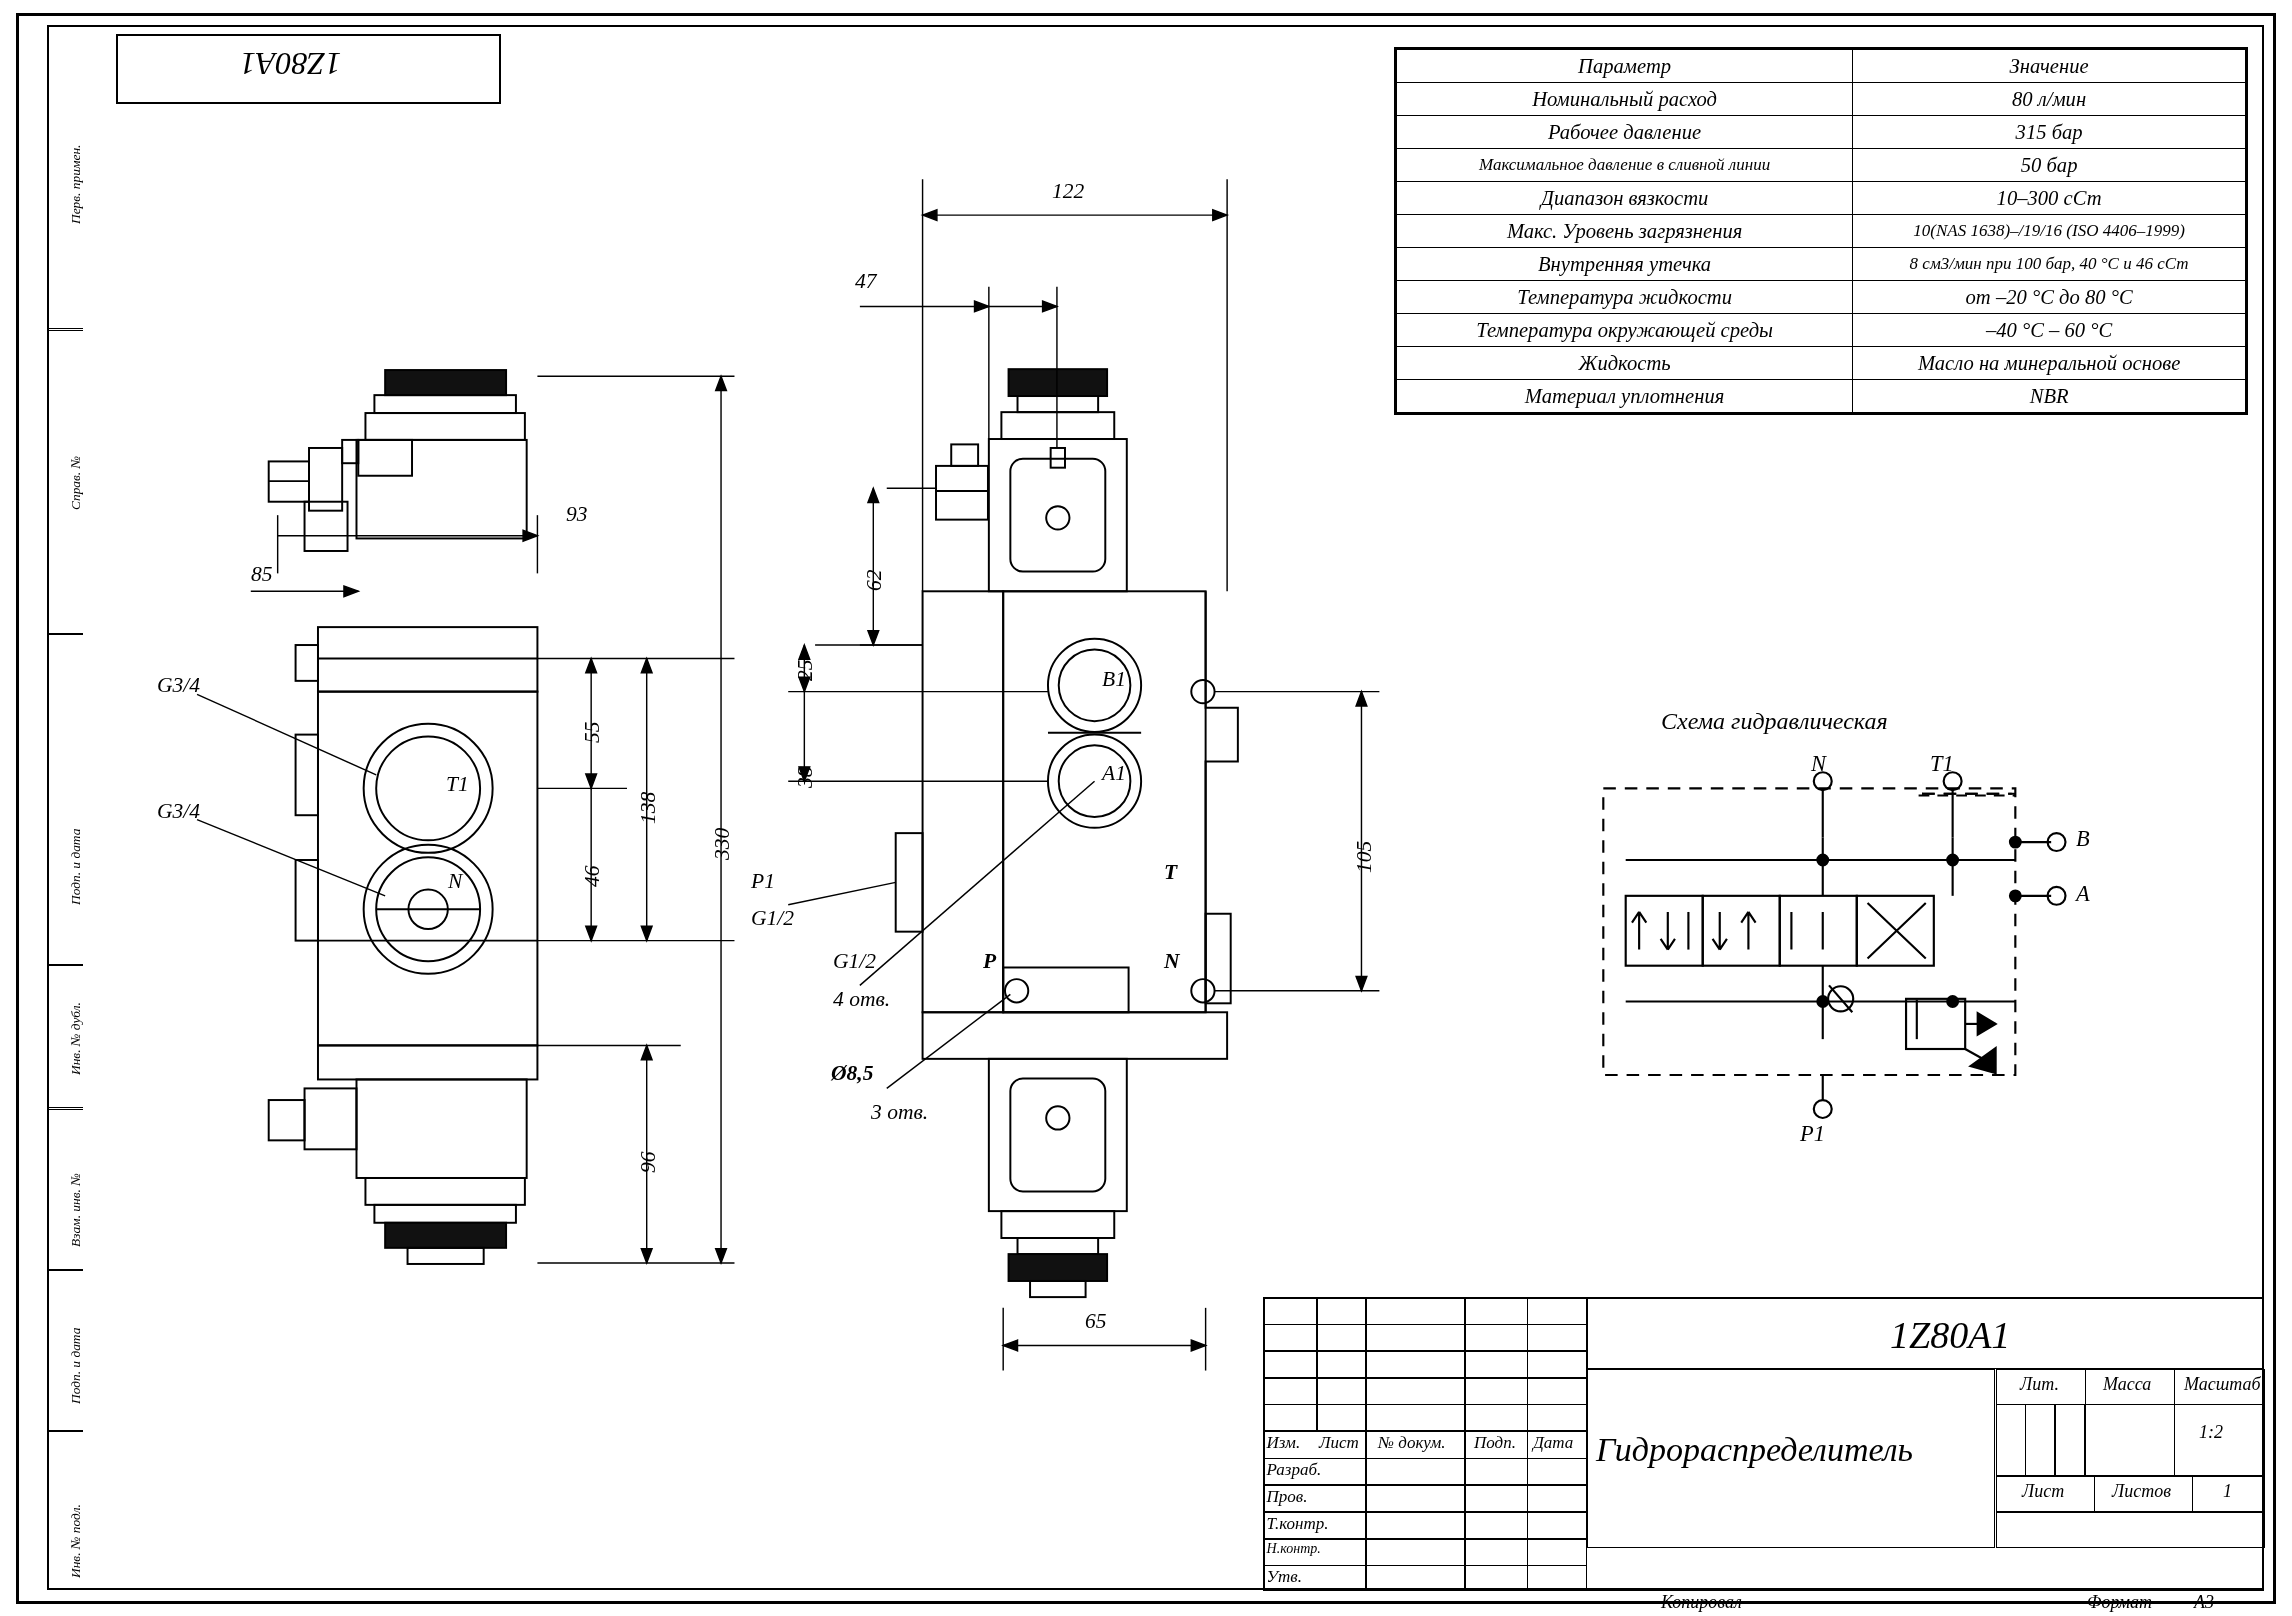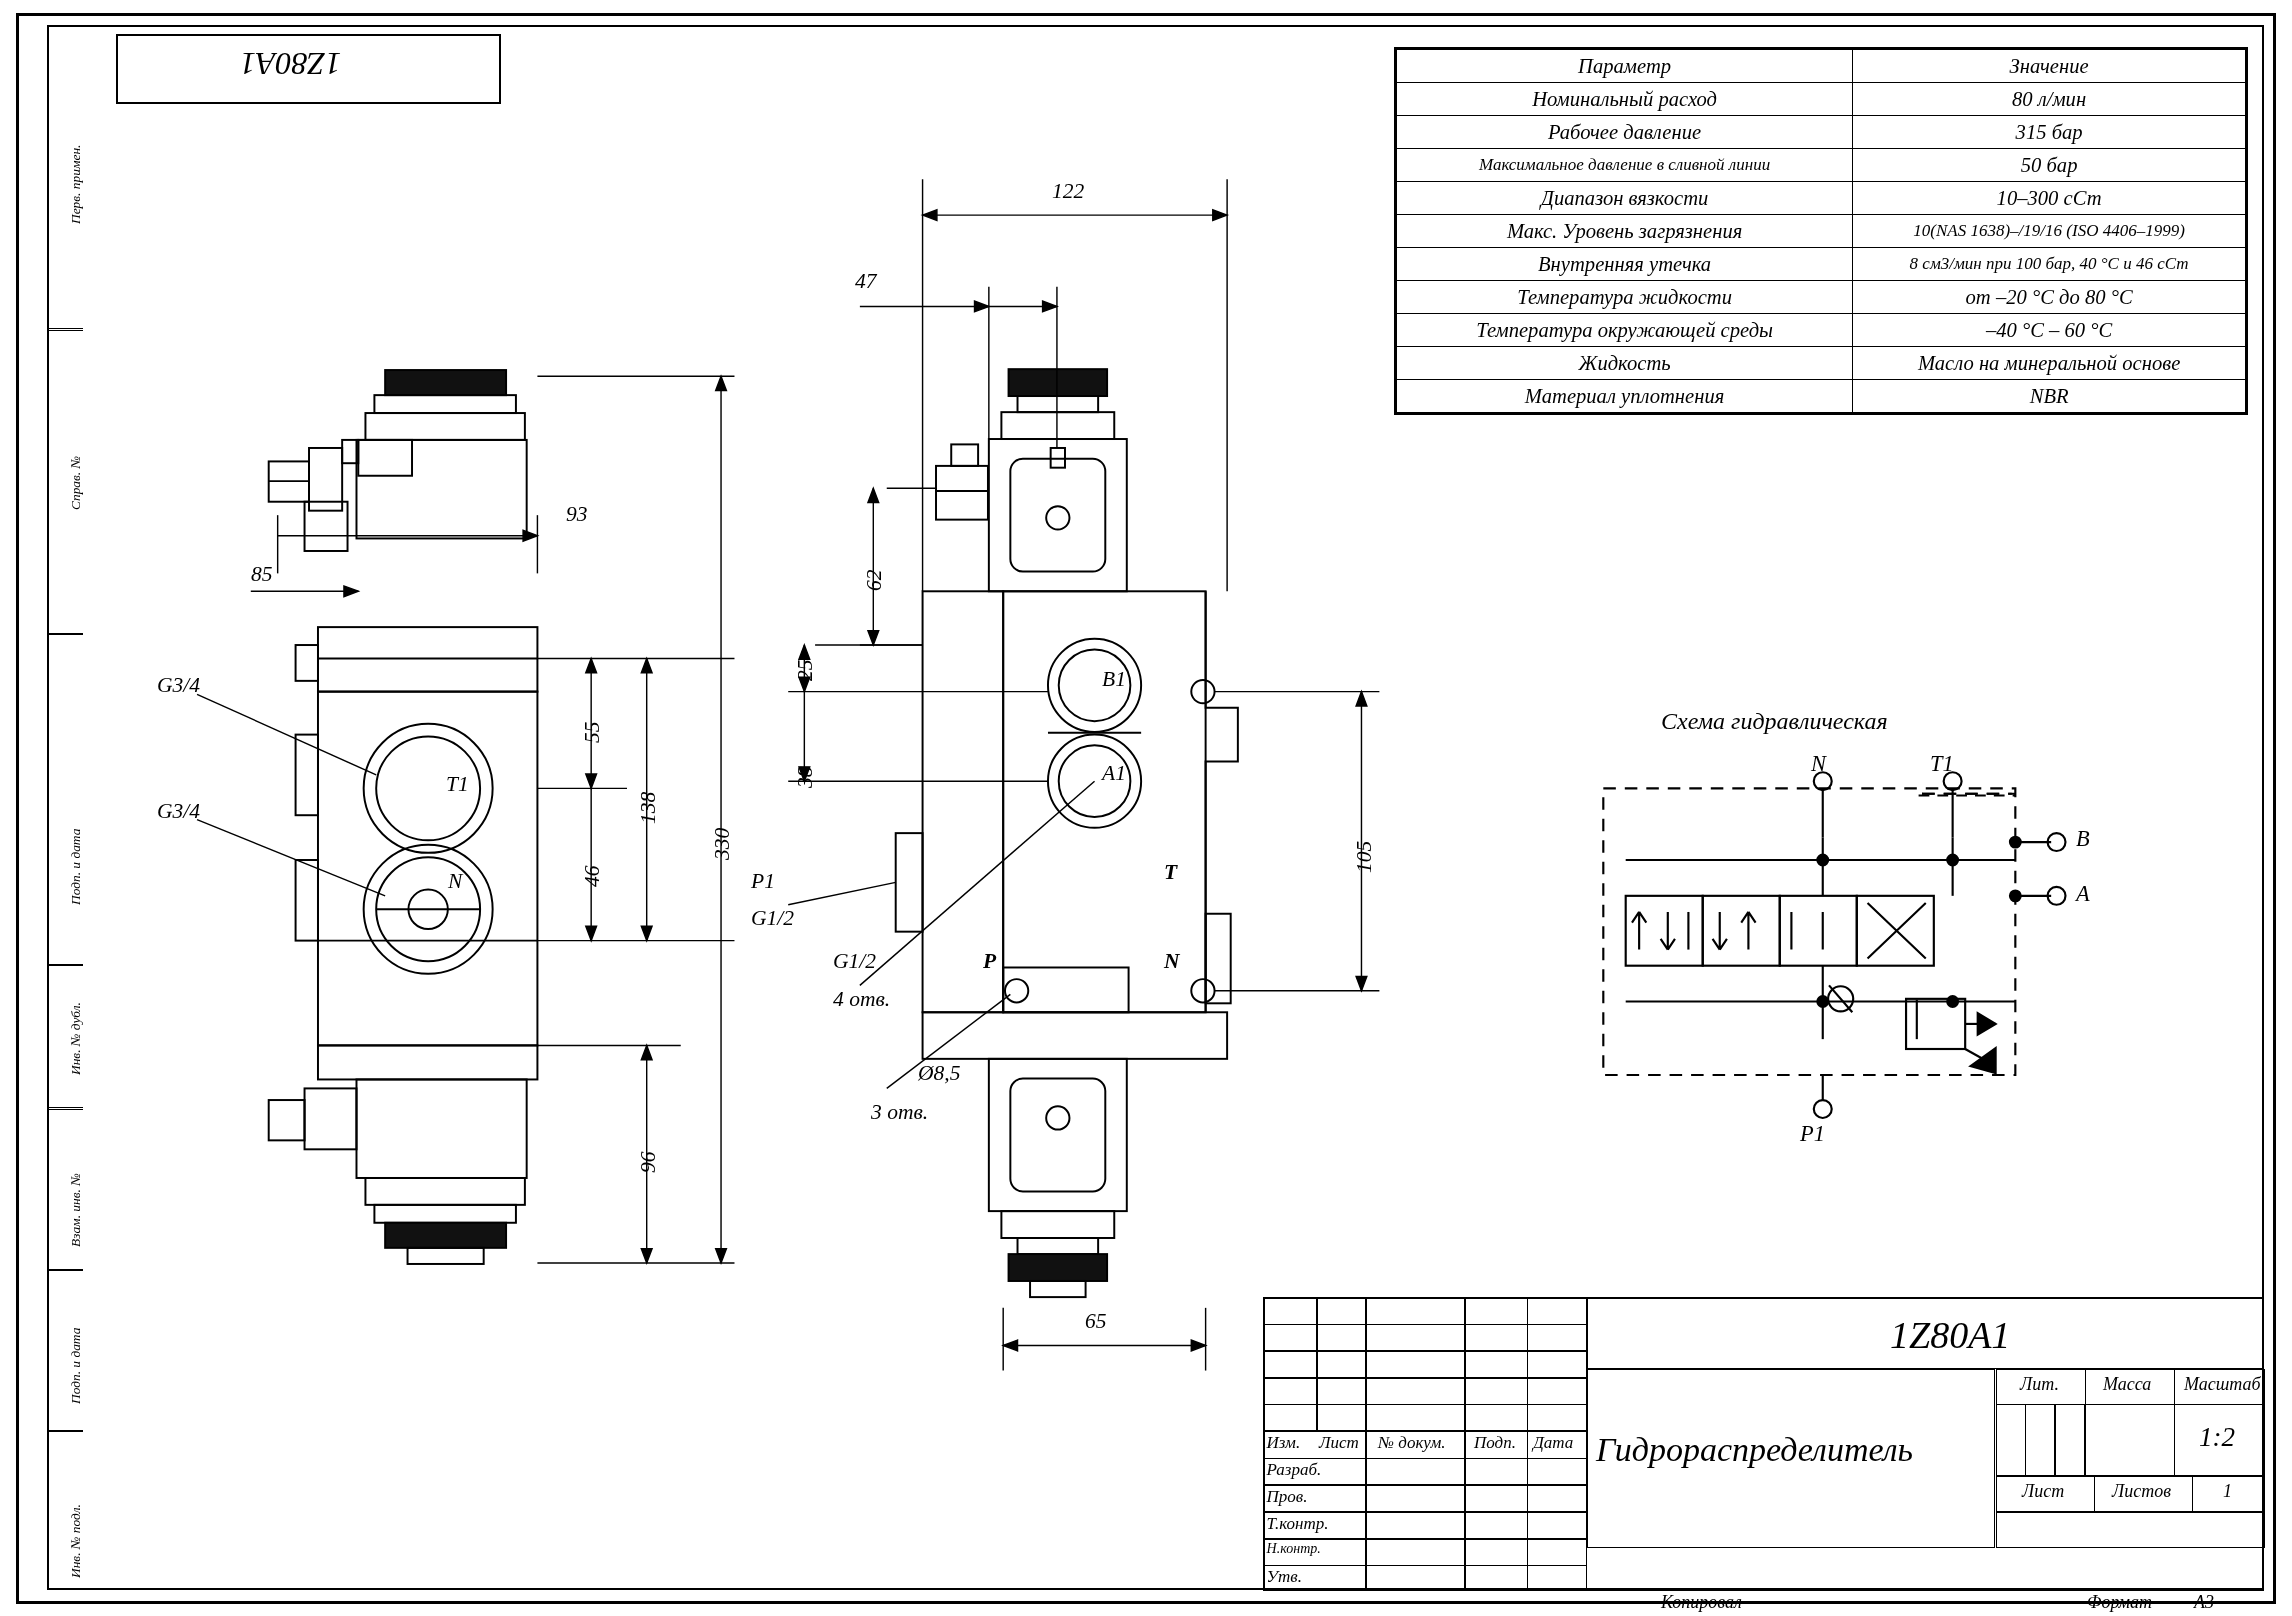--- a/index.html
+++ b/index.html
@@ -261,21 +261,21 @@
   <div class="txt dim" style="left:1102px;top:667px;">B1</div>
   <div class="txt dim" style="left:1102px;top:761px;">A1</div>
   <div class="txt dim bold" style="left:1164px;top:860px;">T</div>
   <div class="txt dim bold" style="left:983px;top:949px;">P</div>
   <div class="txt dim bold" style="left:1164px;top:949px;">N</div>
 
   <div class="txt dim" style="left:751px;top:869px;">P1</div>
   <div class="txt dim" style="left:751px;top:906px;">G1/2</div>
   <div class="txt dim" style="left:833px;top:949px;">G1/2</div>
   <div class="txt dim" style="left:833px;top:987px;">4 отв.</div>
-  <div class="txt dim" style="left:918px;top:1061px;">Ø8,5</div>
+  <div class="txt dim" style="left:831px;top:1061px;font-weight:bold;">Ø8,5</div>
   <div class="txt dim" style="left:871px;top:1100px;">3 отв.</div>
 
   <div id="ptable">
     <table>
       <tbody>
           <tr>
         <td class="k">Параметр</td>
         <td>Значение</td>
       </tr>
       <tr>
@@ -549,21 +549,21 @@
     <div class="c" style="left:822px;top:72px;width:90px;height:36px;"></div>
     <div class="t" style="left:757px;top:77px;font-size:18px;">Лит.</div>
     <div class="t" style="left:840px;top:77px;font-size:18px;">Масса</div>
     <div class="t" style="left:921px;top:77px;font-size:18px;">Масштаб</div>
 
     <div class="c" style="left:733px;top:107px;width:269px;height:72px;"></div>
     <div class="c" style="left:733px;top:107px;width:29.6px;height:72px;"></div>
     <div class="c" style="left:762px;top:107px;width:29.6px;height:72px;"></div>
     <div class="c" style="left:792px;top:107px;width:30px;height:72px;"></div>
     <div class="c" style="left:822px;top:107px;width:90px;height:72px;"></div>
-    <div class="t" style="left:936px;top:125px;font-size:27px;">1:2</div>
+    <div class="t" style="left:936px;top:125px;font-size:18px;">1:2</div>
 
     <div class="c" style="left:324px;top:72px;width:408px;height:179px;"></div>
     <div class="t" style="left:333px;top:134px;font-size:34px;">Гидрораспределитель</div>
 
     <div class="c" style="left:733px;top:179px;width:269px;height:36px;"></div>
     <div class="c" style="left:733px;top:179px;width:99px;height:36px;"></div>
     <div class="c" style="left:831px;top:179px;width:99px;height:36px;"></div>
     <div class="t" style="left:759px;top:184px;font-size:18px;">Лист</div>
     <div class="t" style="left:849px;top:184px;font-size:18px;">Листов</div>
     <div class="t" style="left:960px;top:184px;font-size:18px;">1</div>

